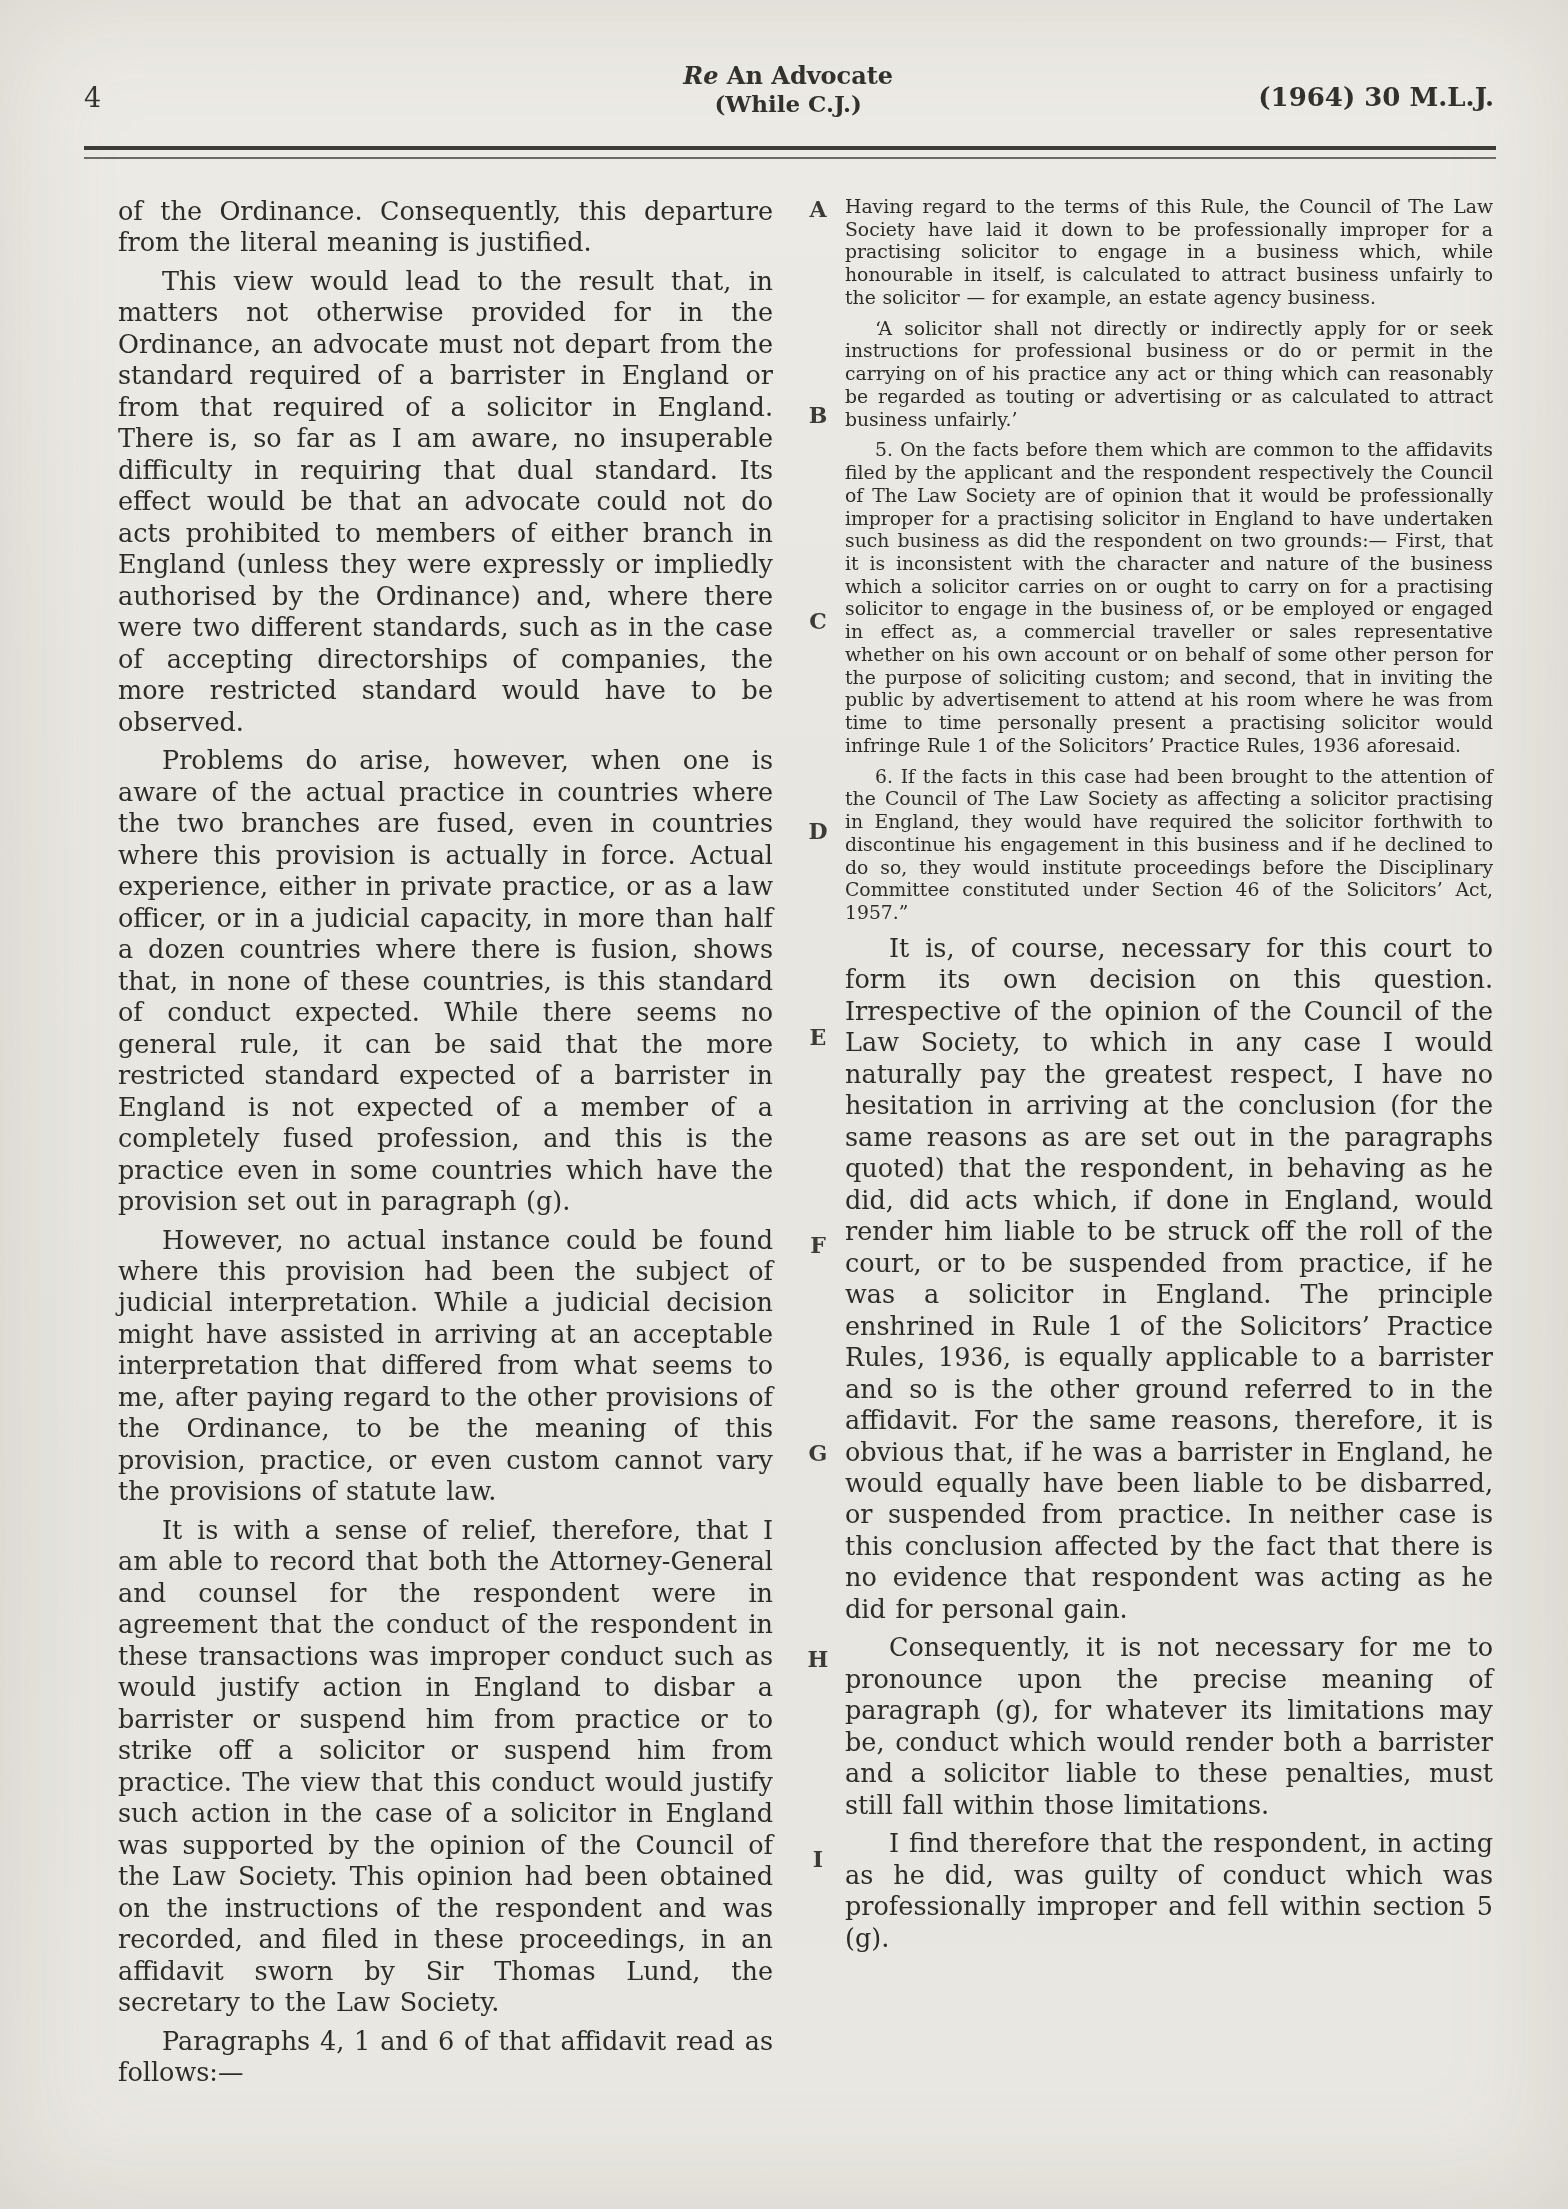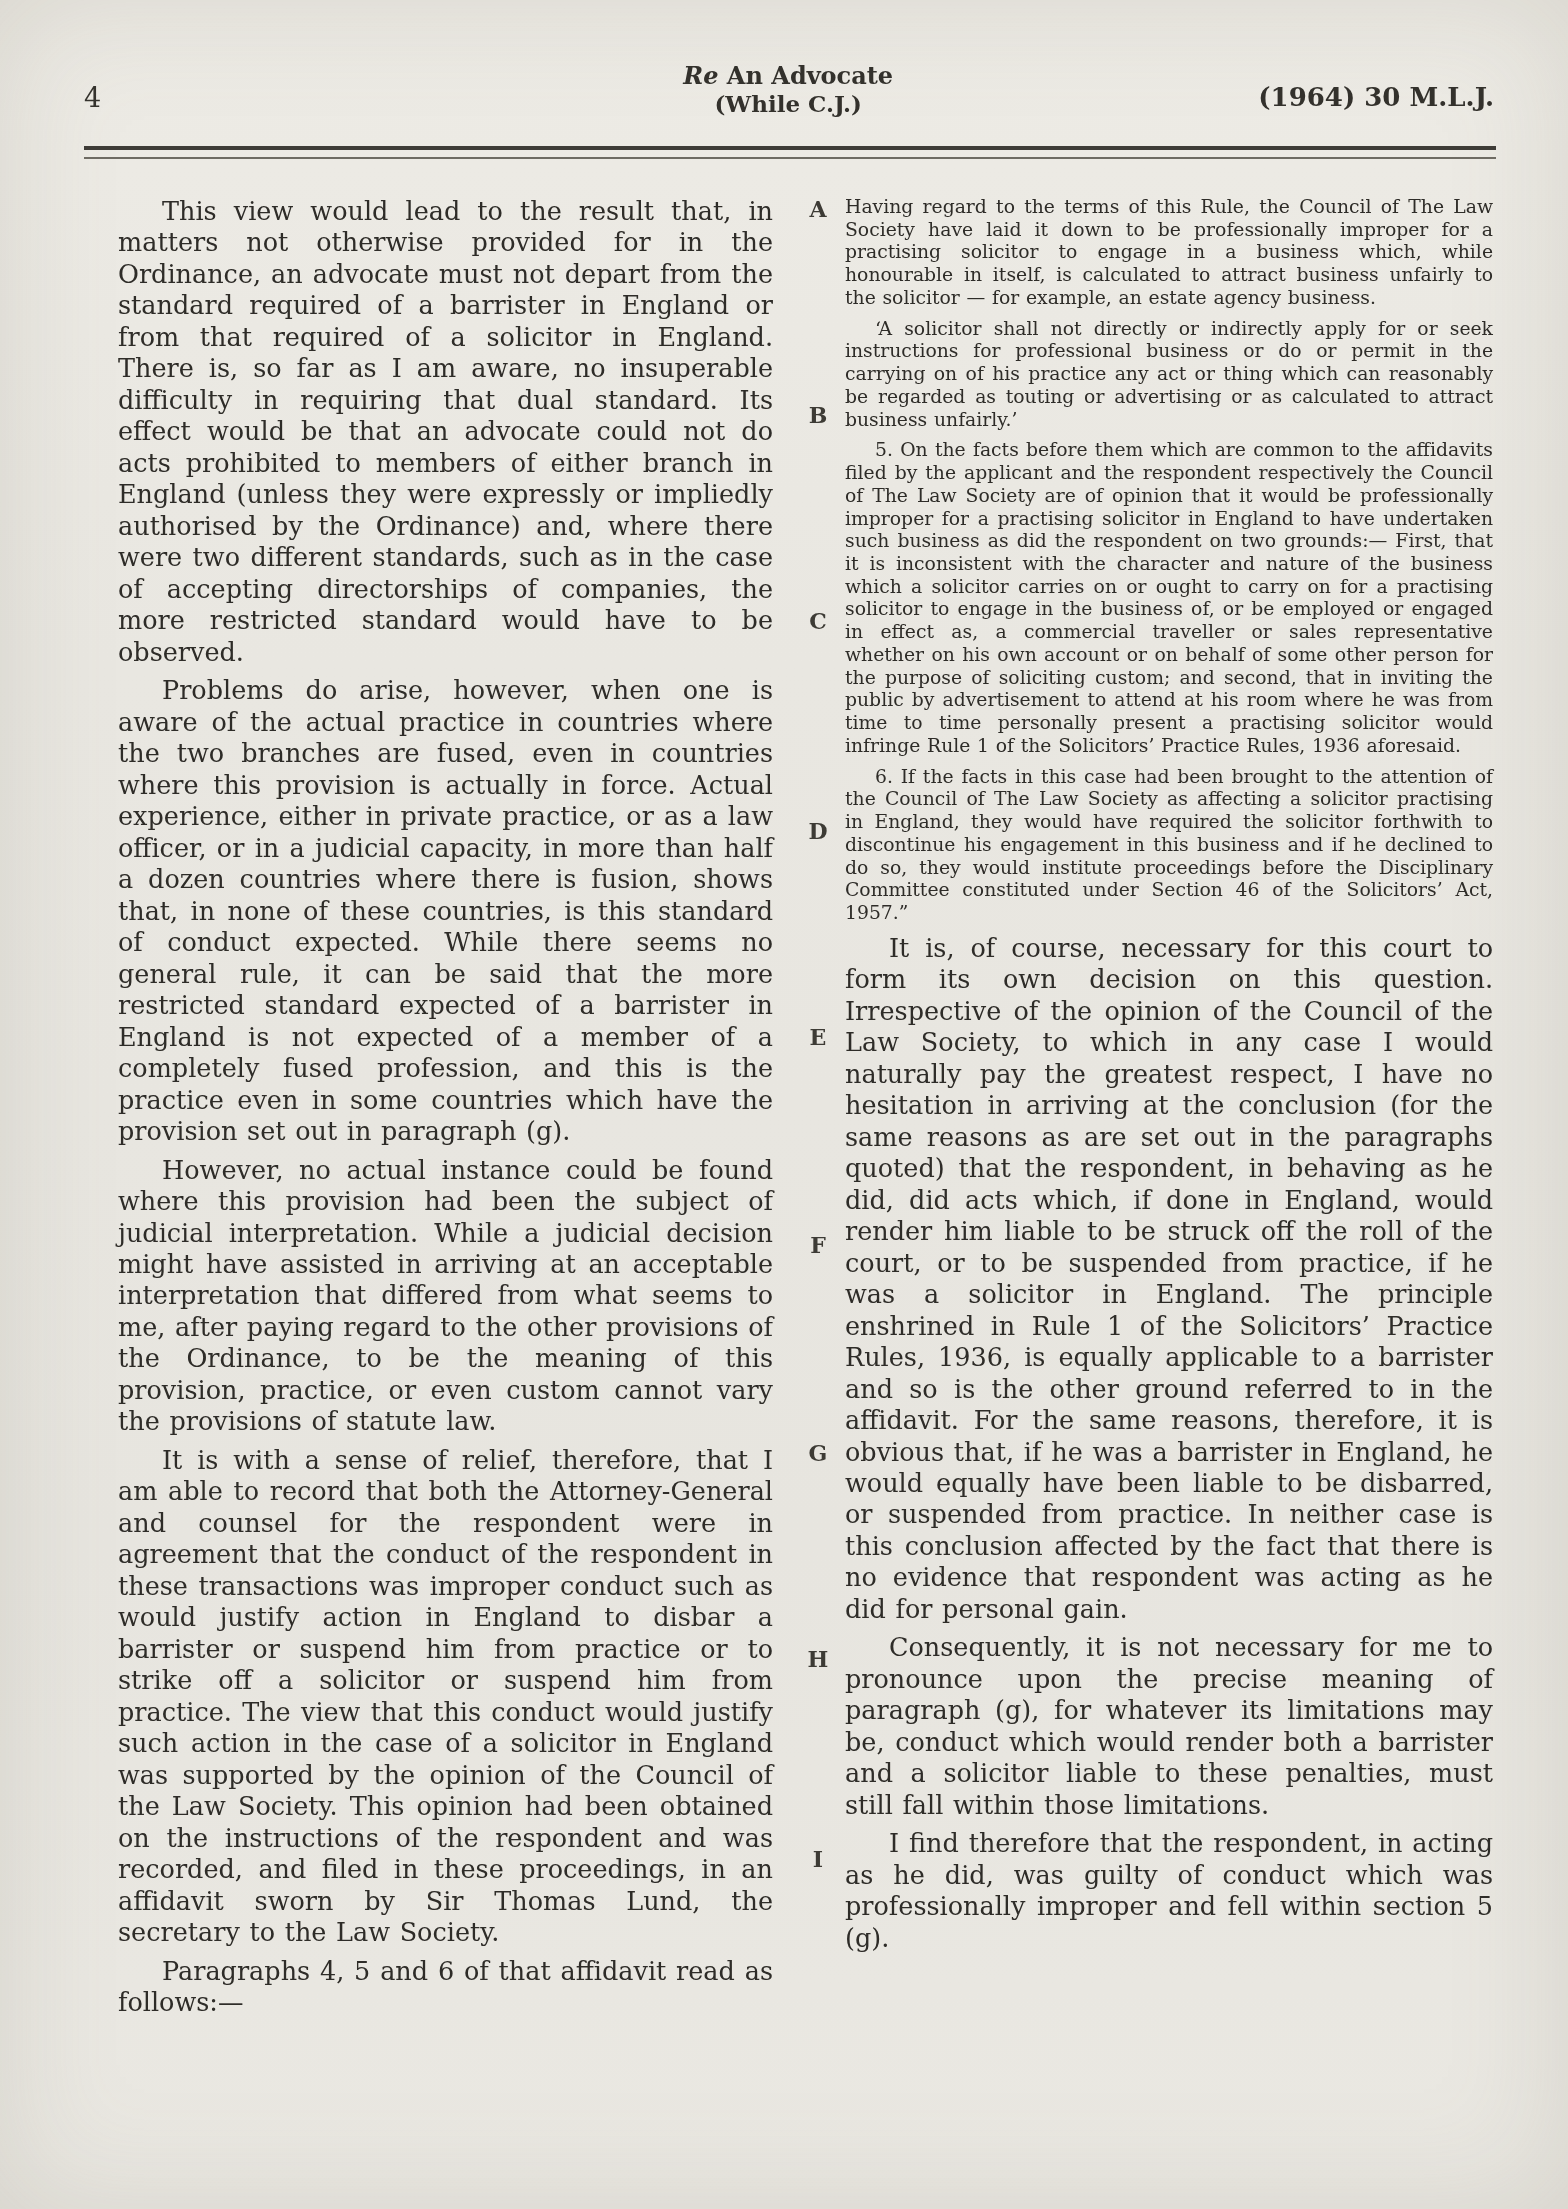--- a/index.html
+++ b/index.html
@@ -70,25 +70,26 @@
   <div class="header-center">
     <div class="case-title"><span class="re">Re</span> <span>An Advocate</span></div>
     <div class="judge">(While C.J.)</div>
   </div>
 
   <span class="citation">(1964) 30 M.L.J.</span>
 
   <div class="header-rule"></div>
 
   <div class="col col-left">
+    <p class="noindent">of the Ordinance.  Consequently, this departure from the literal meaning is justified.</p>
     <p>This view would lead to the result that, in matters not otherwise provided for in the Ordinance, an advocate must not depart from the standard required of a barrister in England or from that required of a solicitor in England. There is, so far as I am aware, no insuperable difficulty in requiring that dual standard.  Its effect would be that an advocate could not do acts prohibited to members of either branch in England (unless they were expressly or impliedly authorised by the Ordinance) and, where there were two different standards, such as in the case of accepting directorships of companies, the more restricted standard would have to be observed.</p>
     <p>Problems do arise, however, when one is aware of the actual practice in countries where the two branches are fused, even in countries where this provision is actually in force.  Actual experience, either in private practice, or as a law officer, or in a judicial capacity, in more than half a dozen countries where there is fusion, shows that, in none of these countries, is this standard of conduct expected.  While there seems no general rule, it can be said that the more restricted standard expected of a barrister in England is not expected of a member of a completely fused profession, and this is the practice even in some countries which have the provision set out in paragraph (g).</p>
     <p>However, no actual instance could be found where this provision had been the subject of judicial interpretation.  While a judicial decision might have assisted in arriving at an acceptable interpretation that differed from what seems to me, after paying regard to the other provisions of the Ordinance, to be the meaning of this provision, practice, or even custom cannot vary the provisions of statute law.</p>
     <p>It is with a sense of relief, therefore, that I am able to record that both the Attorney-General and counsel for the respondent were in agreement that the conduct of the respondent in these transactions was improper conduct such as would justify action in England to disbar a barrister or suspend him from practice or to strike off a solicitor or suspend him from practice.  The view that this conduct would justify such action in the case of a solicitor in England was supported by the opinion of the Council of the Law Society.  This opinion had been obtained on the instructions of the respondent and was recorded, and filed in these proceedings, in an affidavit sworn by Sir Thomas Lund, the secretary to the Law Society.</p>
-    <p>Paragraphs 4, 5 and 6 of that affidavit read as follows:—</p>
+    <p>Paragraphs 4, 1 and 6 of that affidavit read as follows:—</p>
   </div>
 
   <span class="gutter-letter gl-a">A</span>
   <span class="gutter-letter gl-b">B</span>
   <span class="gutter-letter gl-c">C</span>
   <span class="gutter-letter gl-d">D</span>
   <span class="gutter-letter gl-e">E</span>
   <span class="gutter-letter gl-f">F</span>
   <span class="gutter-letter gl-g">G</span>
   <span class="gutter-letter gl-h">H</span>

